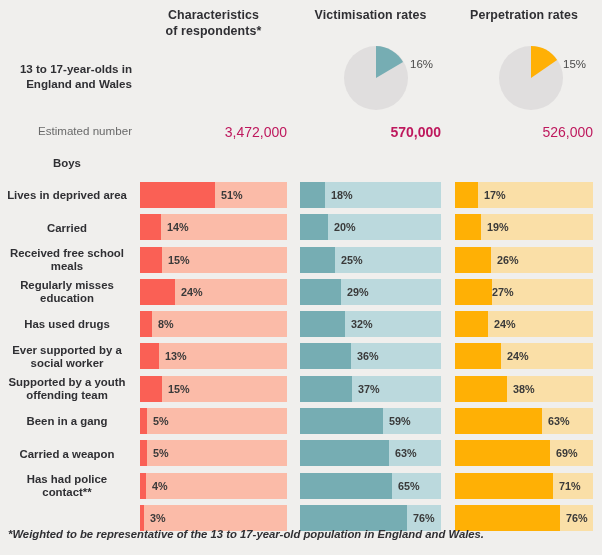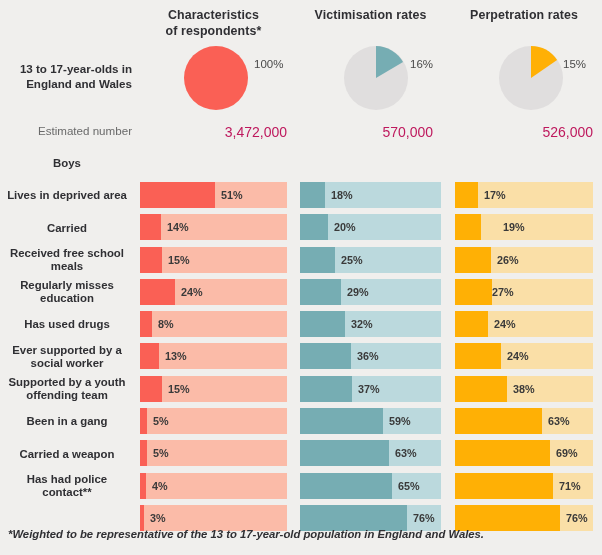--- a/index.html
+++ b/index.html
@@ -108,21 +108,21 @@
     color: #6A6A6A;
   }
   .est-val {
     position: absolute;
     top: 2px;
     text-align: right;
     font-size: 14px;
     color: #be185d;
   }
   .est-val.c1 { left: 140px; width: 147px; }
-  .est-val.c2 { left: 292px; width: 141px; }
+  .est-val.c2 { left: 300px; width: 141px; font-weight: bold; }
   .est-val.c3 { left: 455px; width: 138px; }
 
   
   .rows {
     position: absolute;
     top: 150px;
     left: 0;
     width: 602px;
   }
   .row {
@@ -191,28 +191,20 @@
 
   <div class="col-headers">
     <div class="col-title c2">Victimisation rates</div>
     <div class="col-title c1">Characteristics<br>of respondents*</div>
     <div class="col-title c3">Perpetration rates</div>
   </div>
 
   <div class="summary-band">
     <div class="summary-label">13 to 17-year-olds in<br>England and Wales</div>
 
-    <div class="pie-cell c1">
-      <div class="pie-wrap">
-        <svg width="64" height="64" viewBox="0 0 64 64">
-          <circle cx="32" cy="32" r="32" fill="#FA6055"></circle>
-        </svg>
-      </div>
-      <div class="pie-pct">100%</div>
-    </div>
 
     <div class="pie-cell c2">
       <div class="pie-wrap">
         <svg width="64" height="64" viewBox="0 0 64 64">
           <circle cx="32" cy="32" r="32" fill="#E0DEDE"></circle>
           <path d="M32 32 L32 0 A32 32 0 0 1 59.06 16.06 Z" fill="#76ADB3"></path>
         </svg>
       </div>
       <div class="pie-pct">16%</div>
     </div>
@@ -256,21 +248,21 @@
         <div class="track c1">
           <div class="fill" style="width: 21px;"></div>
           <div class="bar-val" style="left: 27px;">14%</div>
         </div>
         <div class="track c2">
           <div class="fill" style="width: 28px;"></div>
           <div class="bar-val" style="left: 34px;">20%</div>
         </div>
         <div class="track c3">
           <div class="fill" style="width: 26px;"></div>
-          <div class="bar-val" style="left: 48px;">19%</div>
+          <div class="bar-val" style="left: 32px;">19%</div>
         </div>
       </div>
       <div class="row">
         <div class="row-label">Carried</div>
         <div class="track c1">
           <div class="fill" style="width: 22px;"></div>
           <div class="bar-val" style="left: 28px;">15%</div>
         </div>
         <div class="track c2">
           <div class="fill" style="width: 35px;"></div>

